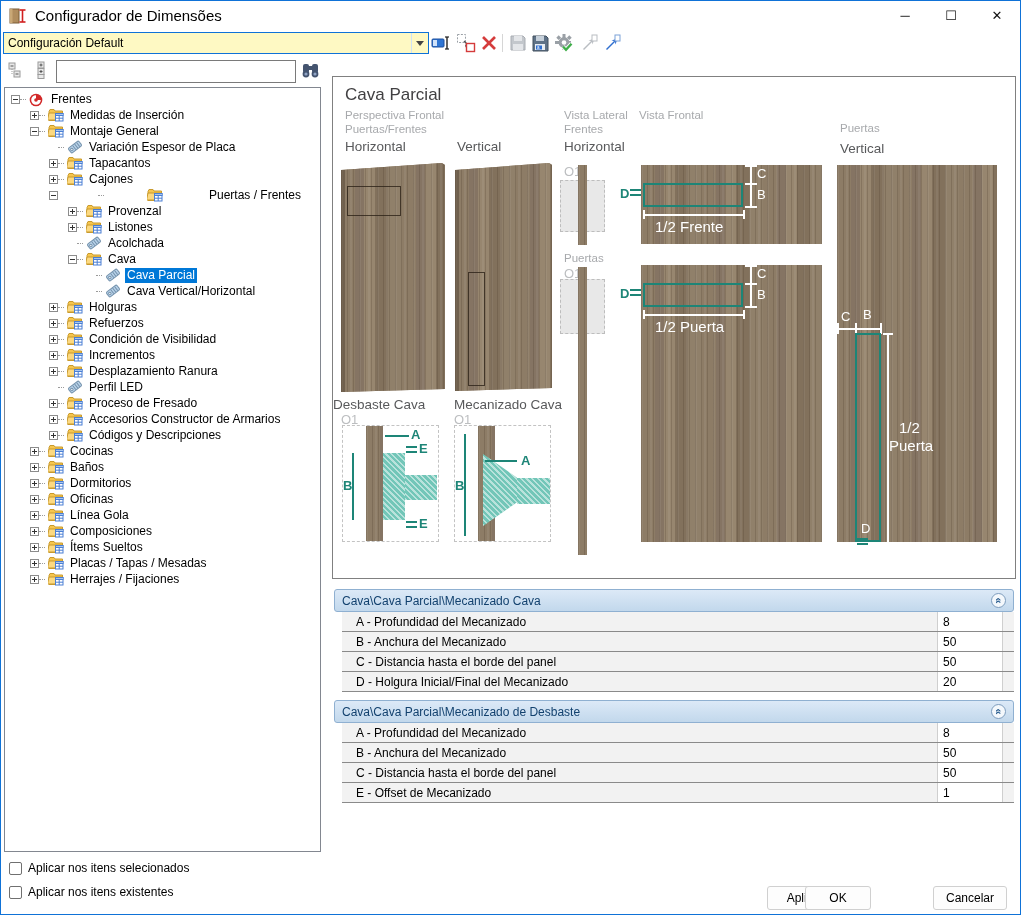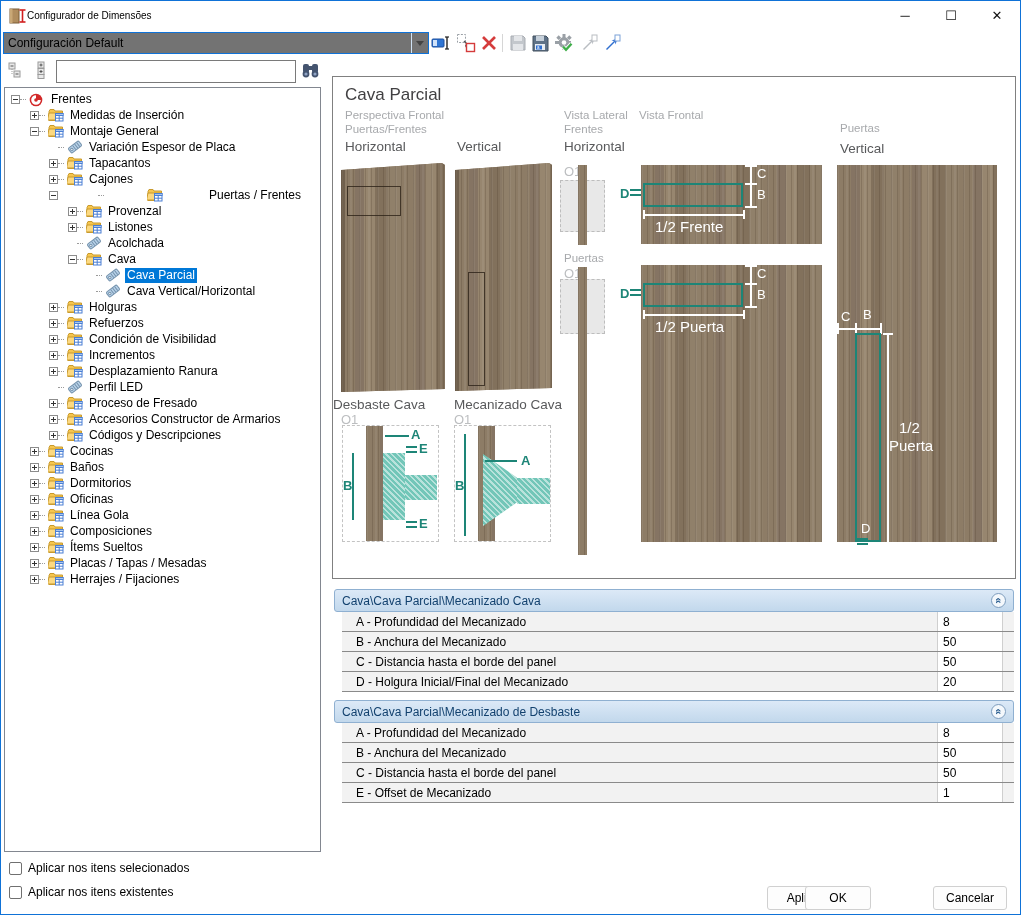--- a/index.html
+++ b/index.html
@@ -1,26 +1,26 @@
 <!DOCTYPE html>
 <html><head>
 <meta charset="utf-8">
 <style>
   html,body{margin:0;padding:0;background:#cfd6de;}
   *{box-sizing:border-box;font-family:"Liberation Sans",sans-serif;}
   .window{position:relative;width:1021px;height:915px;background:#fff;border:1px solid #0f72d7;overflow:hidden;}
   
   .titlebar{position:absolute;left:0;top:0;width:100%;height:29px;background:#fff;display:flex;align-items:center;}
   .app-icon{margin-left:8px;width:18px;height:18px;flex:0 0 auto;}
-  .title-text{font-size:10px;color:#000;}
+  .title-text{margin-left:8px;font-size:15px;color:#000;}
   .win-controls{position:absolute;right:0;top:0;height:29px;display:flex;}
   .win-btn{width:46px;height:29px;display:flex;align-items:center;justify-content:center;font-size:13px;color:#111;}
   
   .toolbar{position:absolute;left:0;top:29px;width:100%;height:27px;background:#fff;display:flex;align-items:center;}
-  .combo{position:absolute;left:2px;top:2px;width:426px;height:22px;border:1px solid #0f72d7;background:#737373;display:flex;align-items:center;}
+  .combo{position:absolute;left:2px;top:2px;width:426px;height:22px;border:1px solid #0f72d7;background:#fef9c3;display:flex;align-items:center;}
   .combo-text{flex:1;padding-left:4px;font-size:12px;color:#000;}
   .combo-btn{width:17px;height:100%;border-left:1px solid #cfe2f5;display:flex;align-items:center;justify-content:center;}
   .combo-arrow{width:0;height:0;border-left:4px solid transparent;border-right:4px solid transparent;border-top:5px solid #444;}
   .tb-icon{position:absolute;top:32px;width:20px;height:20px;display:flex;align-items:center;justify-content:center;}
   .tb-sep{position:absolute;top:33px;left:501px;width:1px;height:18px;background:#d6d6d6;}
   
   .tree-tools{position:absolute;left:0;top:56px;width:330px;height:30px;}
   .tool-mini{position:absolute;top:4px;width:15px;height:18px;}
   .search-box{position:absolute;left:55px;top:3px;width:240px;height:23px;border:1px solid #7a7a7a;background:#fff;font-size:12px;padding:0 4px;outline:none;}
   .binoc{position:absolute;left:301px;top:5px;width:17px;height:17px;}

